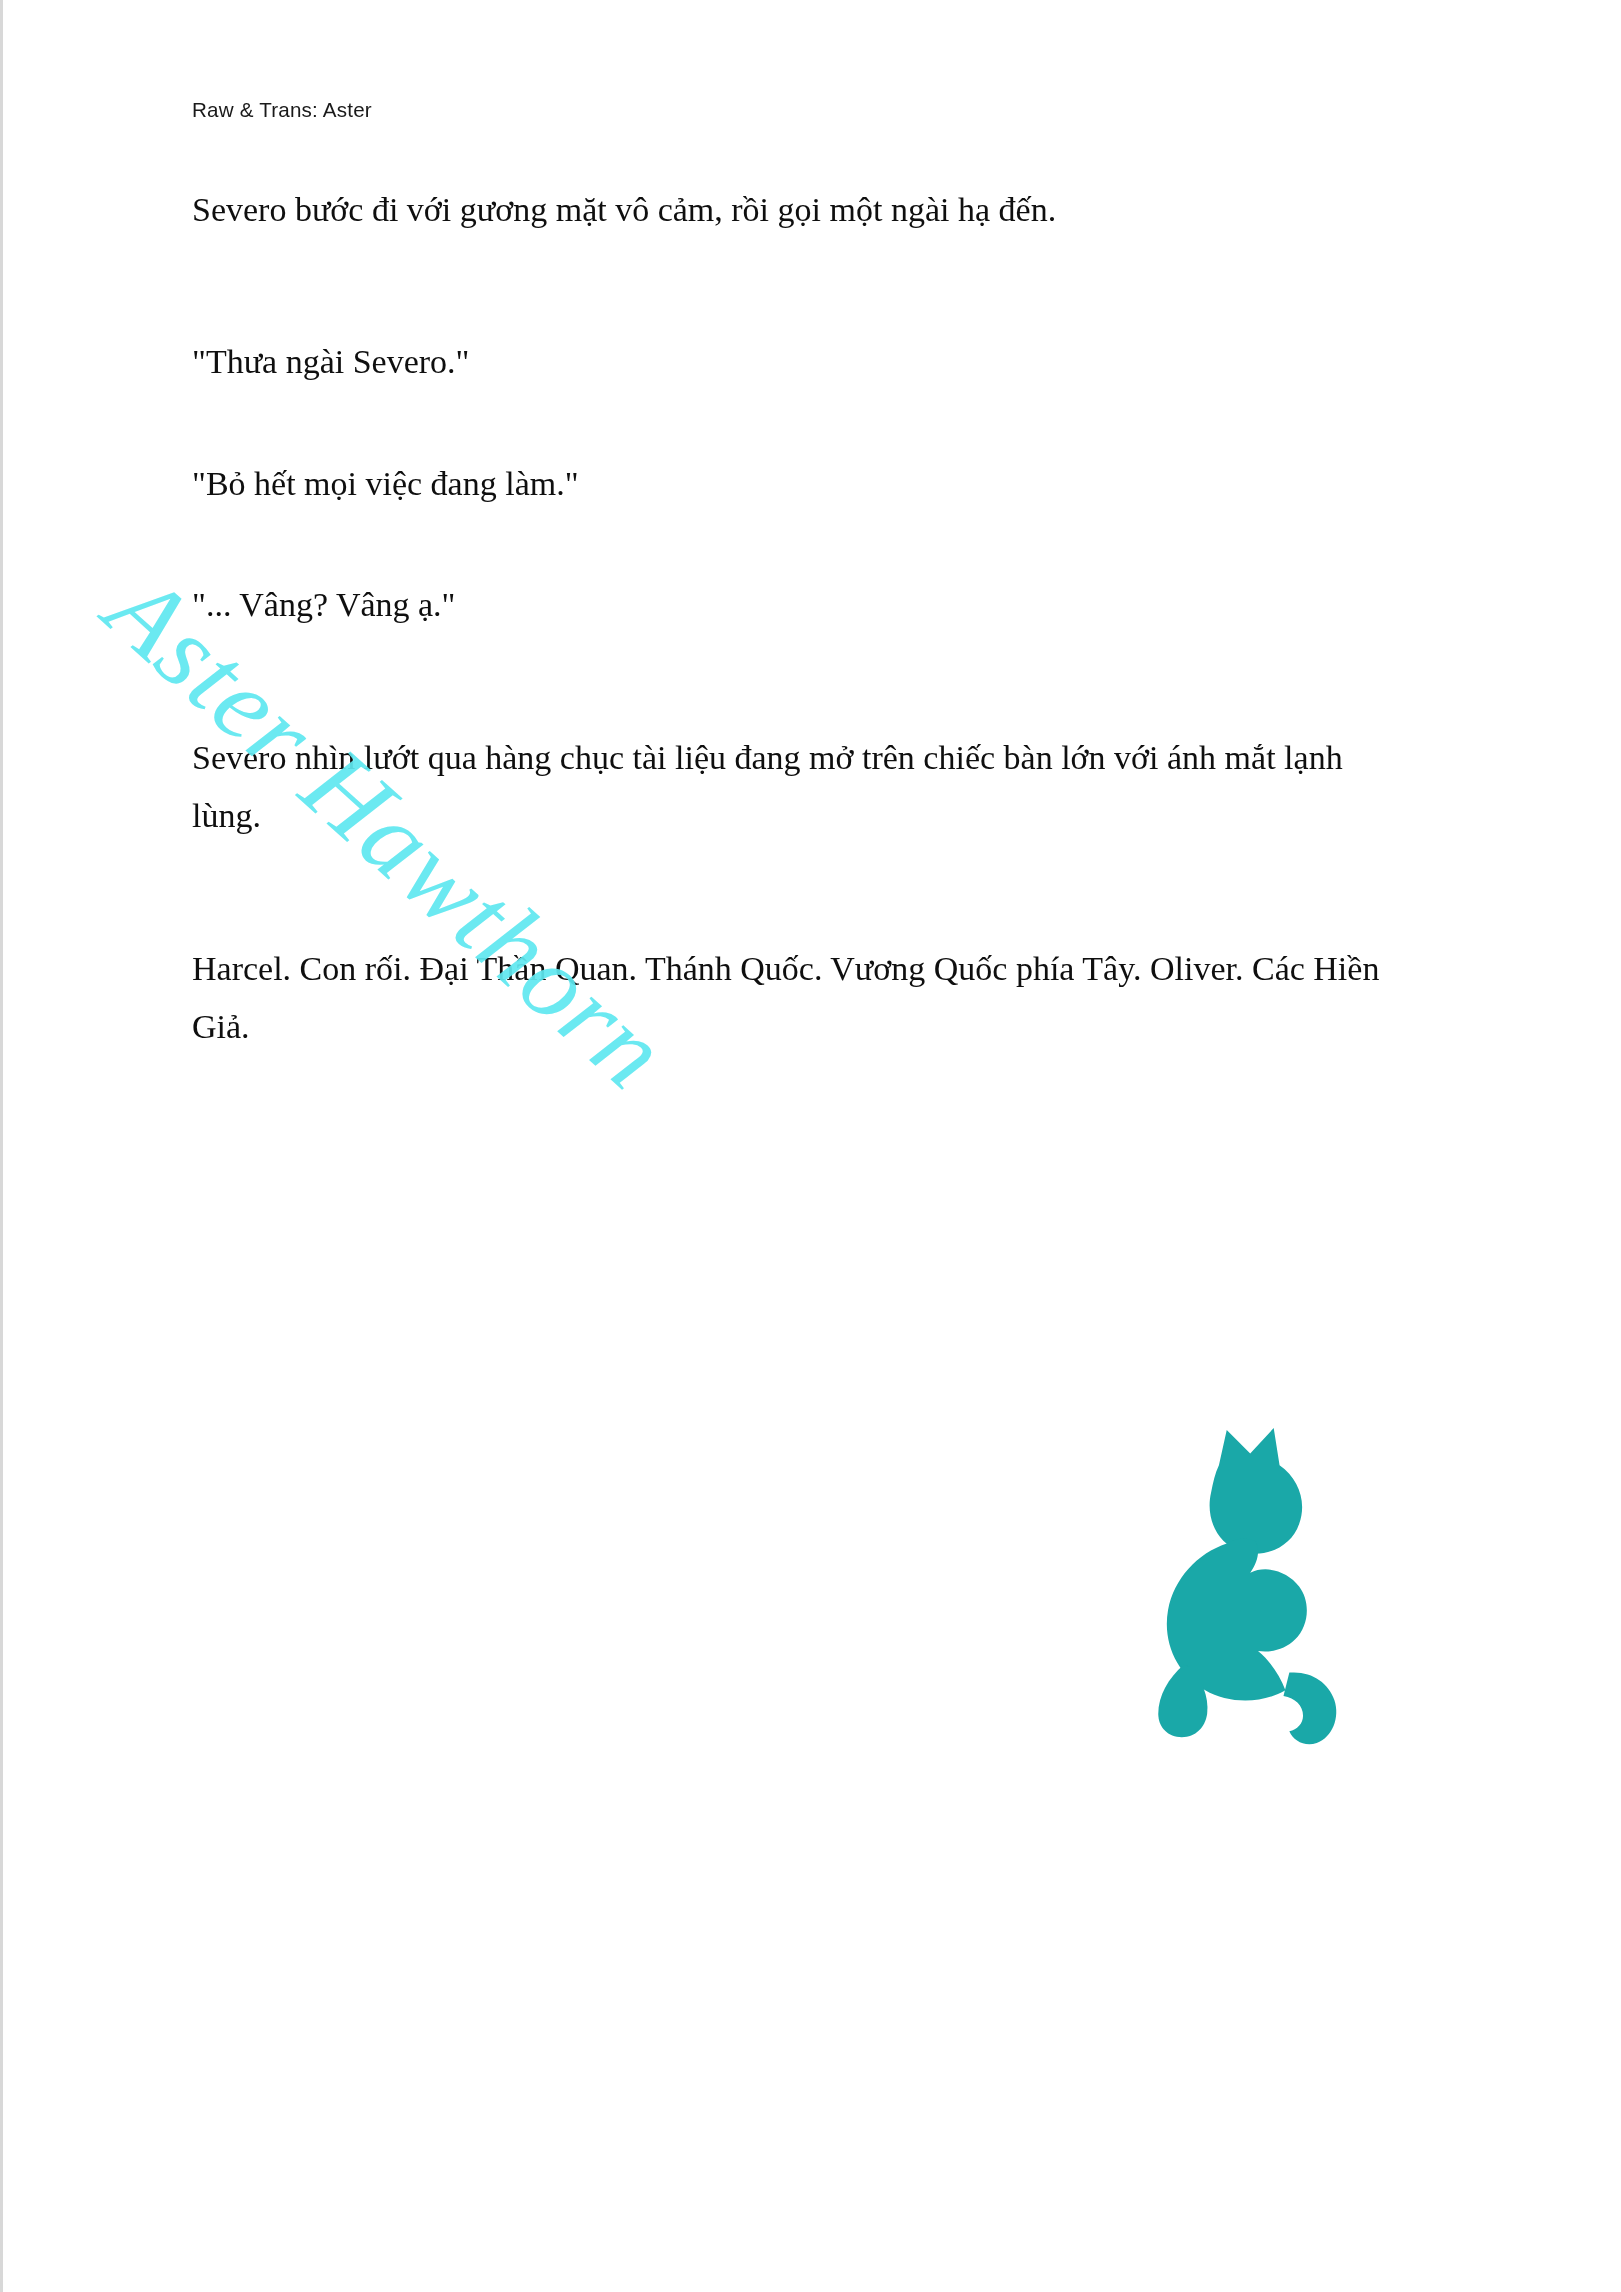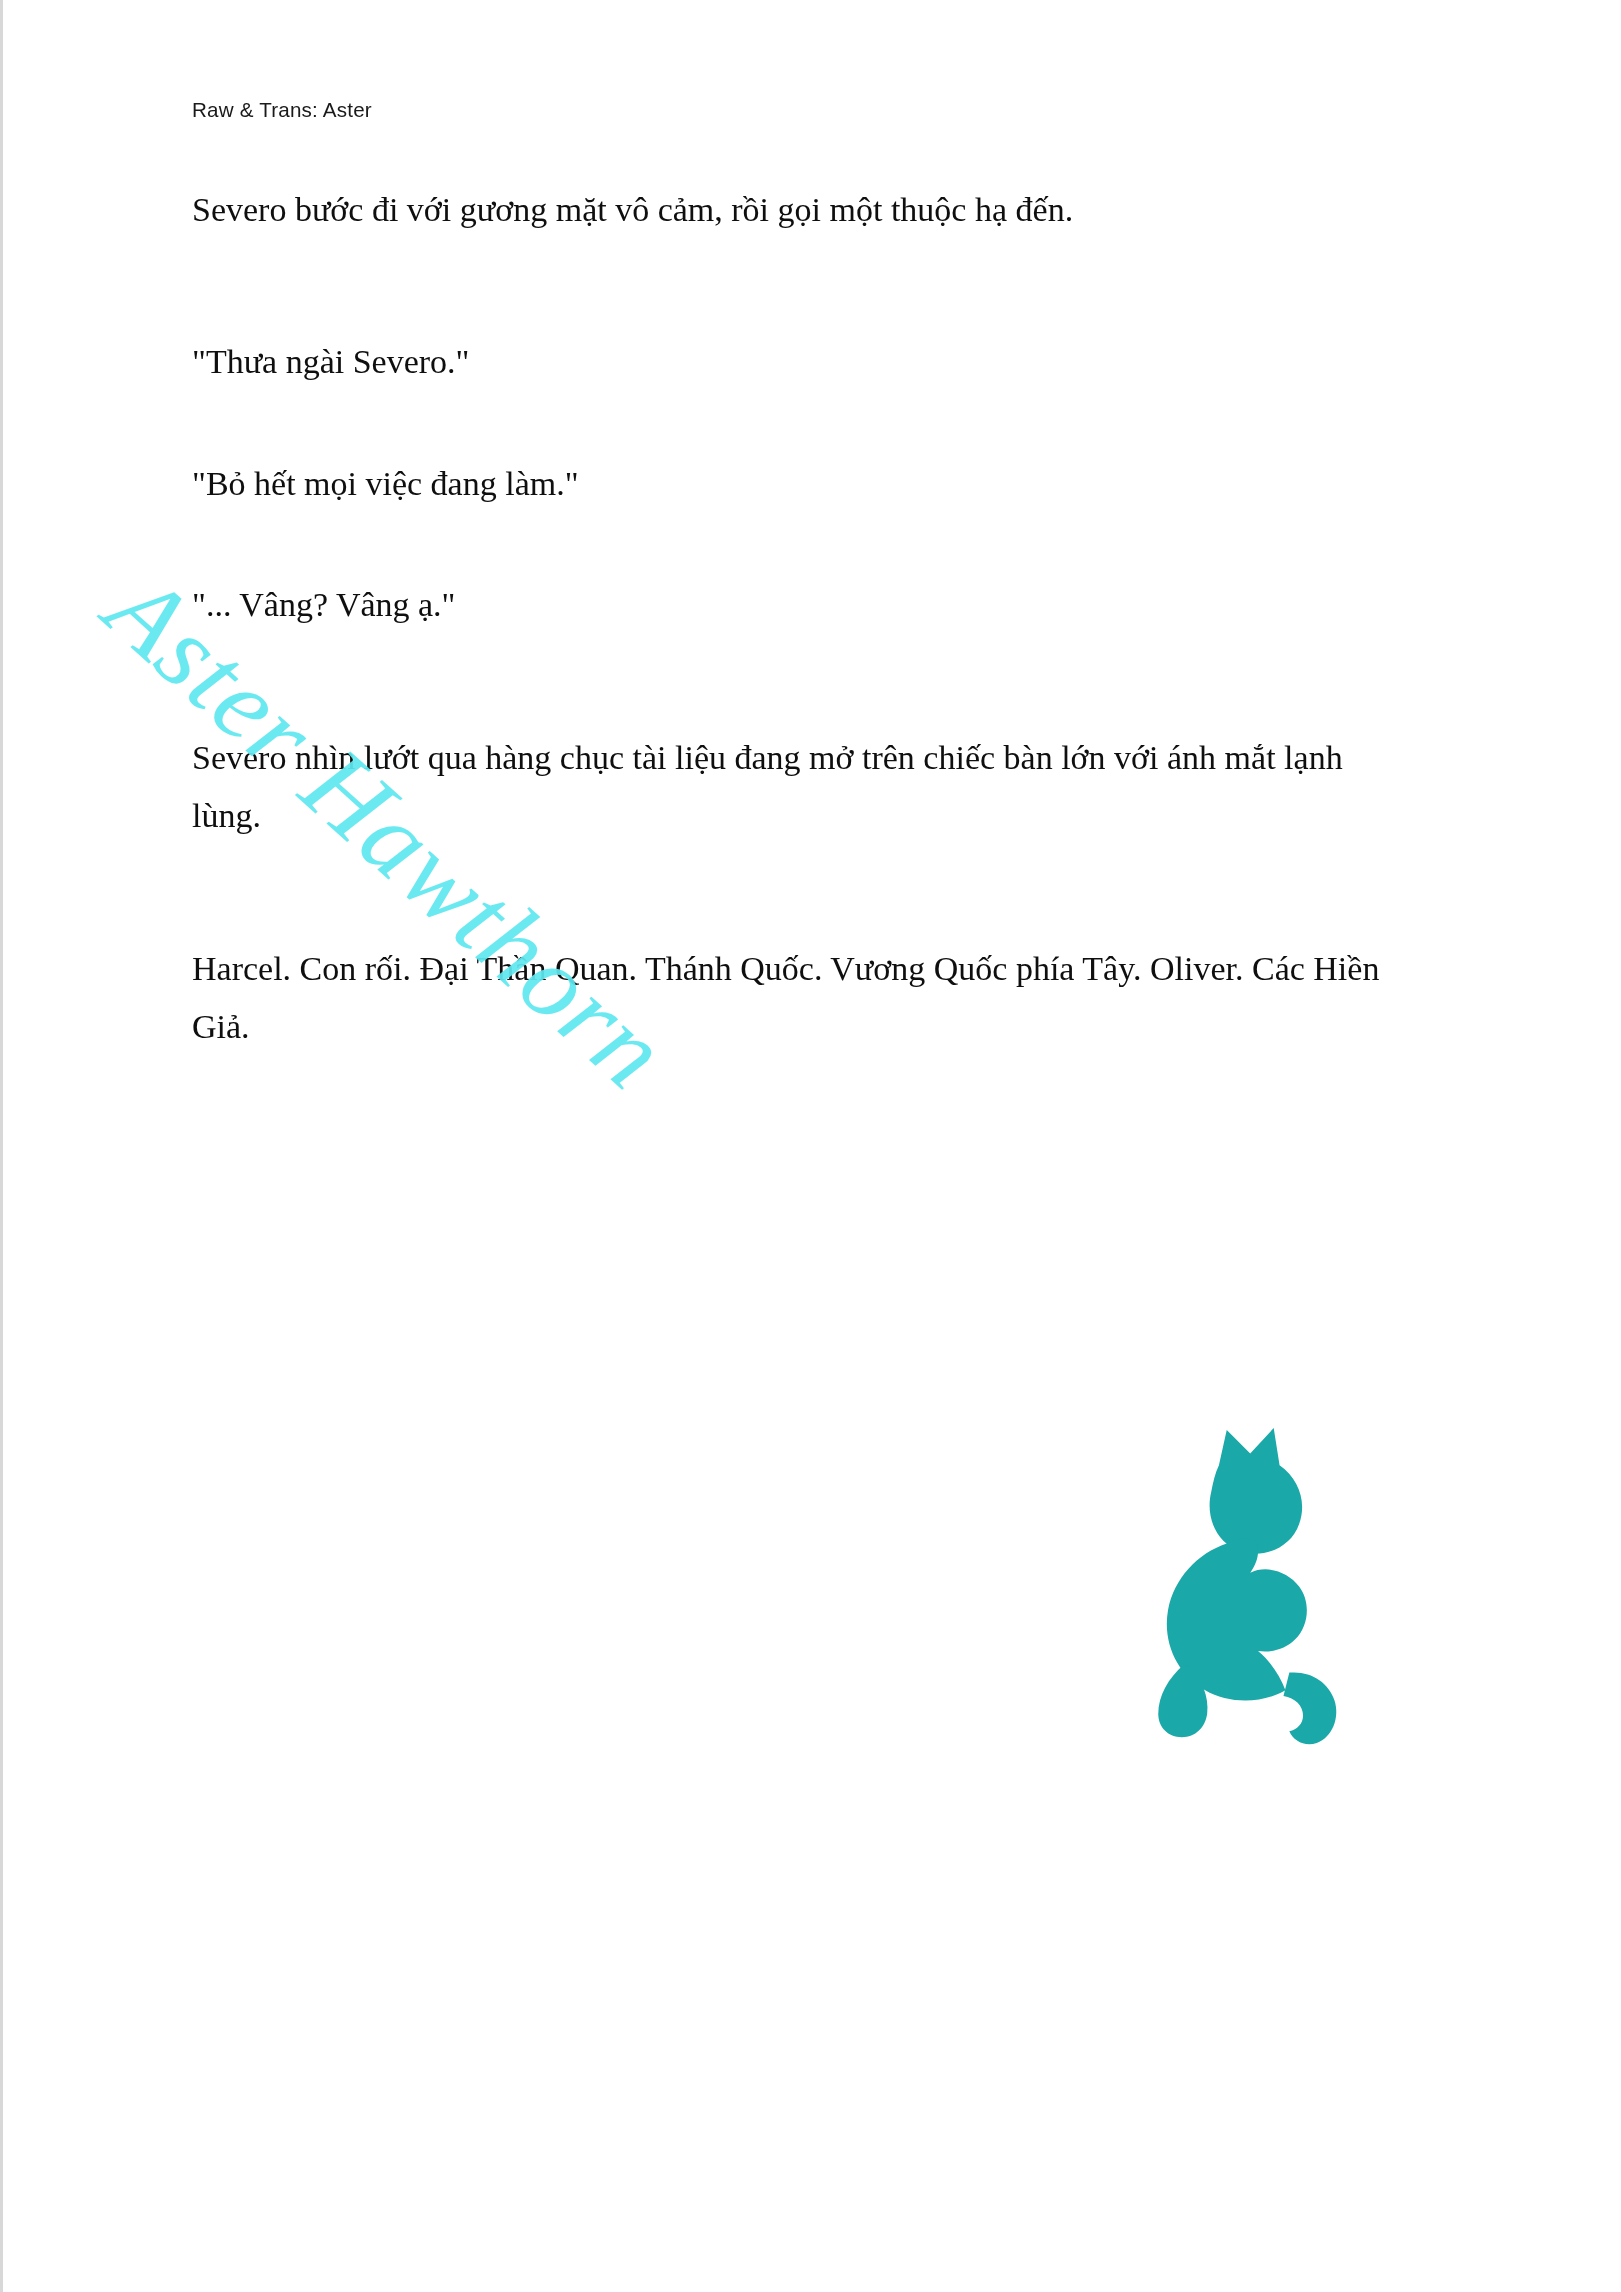--- a/index.html
+++ b/index.html
@@ -95,21 +95,21 @@
 </head>
 <body>
 
 <div class="page">
 
   <div class="page-border-left"></div>
 
   <div class="header">Raw &amp; Trans: Aster</div>
 
   <div class="content">
-    <p class="para gap-large">Severo bước đi với gương mặt vô cảm, rồi gọi một thuộc hạ đến.</p>
+    <p class="para gap-large">Severo bước đi với gương mặt vô cảm, rồi gọi một ngài hạ đến.</p>
     <p class="para">"Thưa ngài Severo."</p>
     <p class="para">"Bỏ hết mọi việc đang làm."</p>
     <p class="para gap-large">"... Vâng? Vâng ạ."</p>
     <p class="para gap-large">Severo nhìn lướt qua hàng chục tài liệu đang mở trên chiếc bàn lớn với ánh mắt lạnh lùng.</p>
     <p class="para gap-large">Harcel. Con rối. Đại Thần Quan. Thánh Quốc. Vương Quốc phía Tây. Oliver. Các Hiền Giả.</p>
   </div>
 
   <div class="watermark-text">Aster Hawthorn</div>
 
   <svg class="cat-logo" viewBox="0 0 230 330" xmlns="http://www.w3.org/2000/svg">

